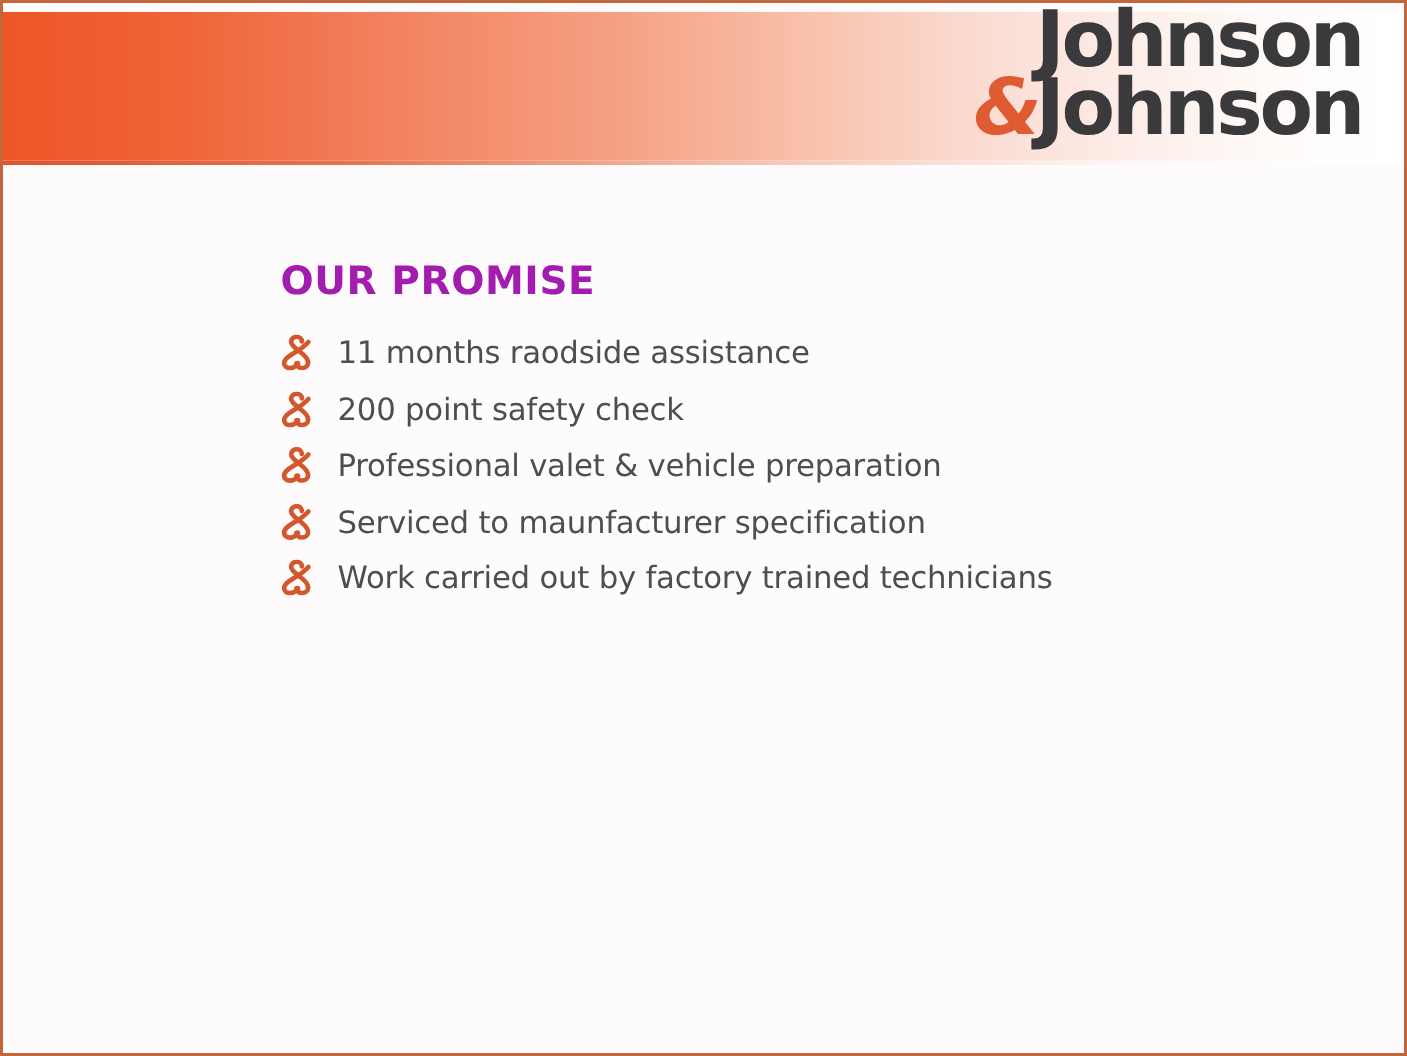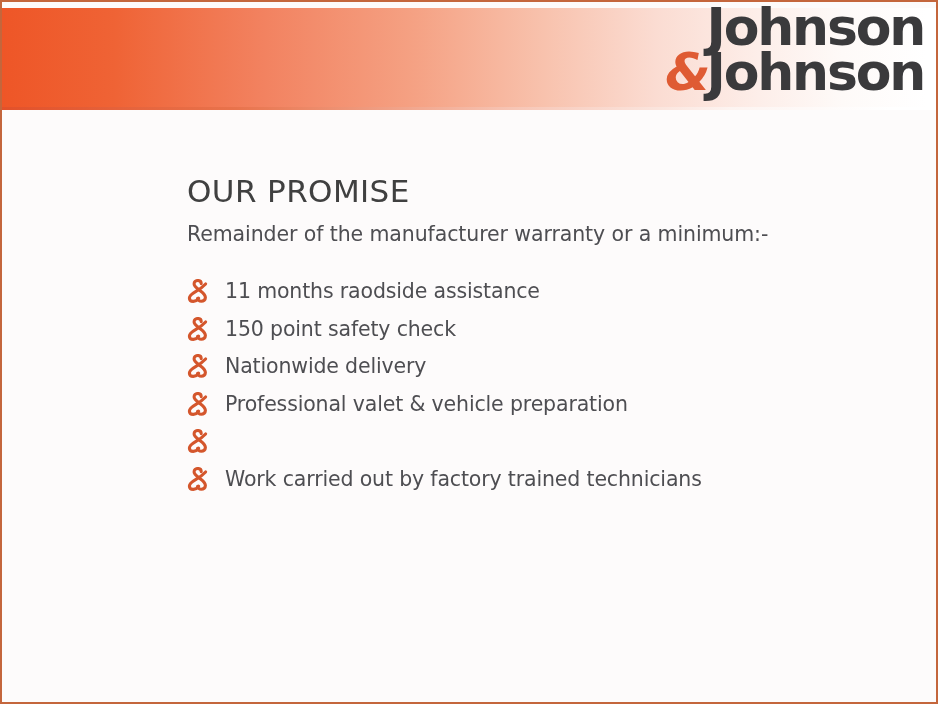--- a/index.html
+++ b/index.html
@@ -56,21 +56,21 @@
     left: 0;
     right: 0;
     top: 105px;
     height: 3px;
     background: linear-gradient(to right, #e2512a 0%, #e8734c 25%, #f7c6b6 55%, #fdf4f1 78%, #ffffff 95%);
   }
 
   
   .logo {
     position: absolute;
-    right: 12px;
+    right: 28px;
     top: 4px;
     text-align: right;
     line-height: 0.82;
     user-select: none;
   }
   .logo-line {
     font-family: "DejaVu Sans", sans-serif;
     font-weight: 700;
     font-size: 52px;
     letter-spacing: -2.2px;
@@ -89,24 +89,24 @@
     letter-spacing: -4px;
   }
 
   
   .content {
     position: relative;
     padding: 62px 0 0 185px;
   }
   .title {
     font-family: "DejaVu Sans", sans-serif;
-    font-size: 31px;
-    font-weight: 400;
+    font-size: 26px;
+    font-weight: 700;
     letter-spacing: 0.4px;
-    color: #404040;
+    color: #a21caf;
     margin: 0 0 14px 0;
     line-height: 1.1;
   }
   .subtitle {
     font-family: "DejaVu Sans", sans-serif;
     font-size: 20.5px;
     font-weight: 400;
     color: #4e4e52;
     margin: 0 0 26px 0;
     line-height: 1.2;
@@ -152,21 +152,20 @@
     <div class="header-bottom-rule"></div>
 
     <div class="logo">
       <span class="logo-line">Johnson</span>
       <span class="logo-line logo-line-2"><span class="logo-amp">&amp;</span><span>Johnson</span></span>
     </div>
   </div>
 
   <div class="content">
     <h1 class="title">OUR PROMISE</h1>
-    <p class="subtitle">Remainder of the manufacturer warranty or a minimum:-</p>
 
     <ul class="promise-list" id="promise-list">
 
         <li class="promise-item">
   <span class="bullet">
     <svg width="22" height="24" viewBox="0 0 22 24" aria-hidden="true">
       <g fill="none" stroke="#d4562c" stroke-width="3.1" stroke-linecap="round" stroke-linejoin="round">
         <path d="M14.2 4.6 C14.2 2.6 12.6 1.5 10.8 1.5 C8.6 1.5 7.1 3.0 7.1 4.9 C7.1 7.6 10.6 9.6 13.6 12.0 C16.4 14.2 18.4 16.3 18.4 18.6 C18.4 20.8 16.6 22.3 14.3 22.3 C12.2 22.3 10.6 21.0 10.6 19.2"></path>
         <path d="M18.6 5.0 C16.0 7.8 12.5 10.4 8.6 12.6 C4.8 14.8 2.4 16.8 2.4 19.0 C2.4 21.1 4.1 22.4 6.3 22.4 C8.6 22.4 10.4 21.0 11.7 19.2"></path>
       </g>
@@ -176,32 +175,21 @@
         </li>
         <li class="promise-item">
   <span class="bullet">
     <svg width="22" height="24" viewBox="0 0 22 24" aria-hidden="true">
       <g fill="none" stroke="#d4562c" stroke-width="3.1" stroke-linecap="round" stroke-linejoin="round">
         <path d="M14.2 4.6 C14.2 2.6 12.6 1.5 10.8 1.5 C8.6 1.5 7.1 3.0 7.1 4.9 C7.1 7.6 10.6 9.6 13.6 12.0 C16.4 14.2 18.4 16.3 18.4 18.6 C18.4 20.8 16.6 22.3 14.3 22.3 C12.2 22.3 10.6 21.0 10.6 19.2"></path>
         <path d="M18.6 5.0 C16.0 7.8 12.5 10.4 8.6 12.6 C4.8 14.8 2.4 16.8 2.4 19.0 C2.4 21.1 4.1 22.4 6.3 22.4 C8.6 22.4 10.4 21.0 11.7 19.2"></path>
       </g>
     </svg>
   </span>
-<span class="promise-text">150 point safety check</span>
-        </li>
-        <li class="promise-item">
-  <span class="bullet">
-    <svg width="22" height="24" viewBox="0 0 22 24" aria-hidden="true">
-      <g fill="none" stroke="#d4562c" stroke-width="3.1" stroke-linecap="round" stroke-linejoin="round">
-        <path d="M14.2 4.6 C14.2 2.6 12.6 1.5 10.8 1.5 C8.6 1.5 7.1 3.0 7.1 4.9 C7.1 7.6 10.6 9.6 13.6 12.0 C16.4 14.2 18.4 16.3 18.4 18.6 C18.4 20.8 16.6 22.3 14.3 22.3 C12.2 22.3 10.6 21.0 10.6 19.2"></path>
-        <path d="M18.6 5.0 C16.0 7.8 12.5 10.4 8.6 12.6 C4.8 14.8 2.4 16.8 2.4 19.0 C2.4 21.1 4.1 22.4 6.3 22.4 C8.6 22.4 10.4 21.0 11.7 19.2"></path>
-      </g>
-    </svg>
-  </span>
-<span class="promise-text">Nationwide delivery</span>
+<span class="promise-text">200 point safety check</span>
         </li>
         <li class="promise-item">
   <span class="bullet">
     <svg width="22" height="24" viewBox="0 0 22 24" aria-hidden="true">
       <g fill="none" stroke="#d4562c" stroke-width="3.1" stroke-linecap="round" stroke-linejoin="round">
         <path d="M14.2 4.6 C14.2 2.6 12.6 1.5 10.8 1.5 C8.6 1.5 7.1 3.0 7.1 4.9 C7.1 7.6 10.6 9.6 13.6 12.0 C16.4 14.2 18.4 16.3 18.4 18.6 C18.4 20.8 16.6 22.3 14.3 22.3 C12.2 22.3 10.6 21.0 10.6 19.2"></path>
         <path d="M18.6 5.0 C16.0 7.8 12.5 10.4 8.6 12.6 C4.8 14.8 2.4 16.8 2.4 19.0 C2.4 21.1 4.1 22.4 6.3 22.4 C8.6 22.4 10.4 21.0 11.7 19.2"></path>
       </g>
     </svg>
   </span>
@@ -209,20 +197,21 @@
         </li>
         <li class="promise-item">
   <span class="bullet">
     <svg width="22" height="24" viewBox="0 0 22 24" aria-hidden="true">
       <g fill="none" stroke="#d4562c" stroke-width="3.1" stroke-linecap="round" stroke-linejoin="round">
         <path d="M14.2 4.6 C14.2 2.6 12.6 1.5 10.8 1.5 C8.6 1.5 7.1 3.0 7.1 4.9 C7.1 7.6 10.6 9.6 13.6 12.0 C16.4 14.2 18.4 16.3 18.4 18.6 C18.4 20.8 16.6 22.3 14.3 22.3 C12.2 22.3 10.6 21.0 10.6 19.2"></path>
         <path d="M18.6 5.0 C16.0 7.8 12.5 10.4 8.6 12.6 C4.8 14.8 2.4 16.8 2.4 19.0 C2.4 21.1 4.1 22.4 6.3 22.4 C8.6 22.4 10.4 21.0 11.7 19.2"></path>
       </g>
     </svg>
   </span>
+<span class="promise-text">Serviced to maunfacturer specification</span>
         </li>
         <li class="promise-item">
   <span class="bullet">
     <svg width="22" height="24" viewBox="0 0 22 24" aria-hidden="true">
       <g fill="none" stroke="#d4562c" stroke-width="3.1" stroke-linecap="round" stroke-linejoin="round">
         <path d="M14.2 4.6 C14.2 2.6 12.6 1.5 10.8 1.5 C8.6 1.5 7.1 3.0 7.1 4.9 C7.1 7.6 10.6 9.6 13.6 12.0 C16.4 14.2 18.4 16.3 18.4 18.6 C18.4 20.8 16.6 22.3 14.3 22.3 C12.2 22.3 10.6 21.0 10.6 19.2"></path>
         <path d="M18.6 5.0 C16.0 7.8 12.5 10.4 8.6 12.6 C4.8 14.8 2.4 16.8 2.4 19.0 C2.4 21.1 4.1 22.4 6.3 22.4 C8.6 22.4 10.4 21.0 11.7 19.2"></path>
       </g>
     </svg>
   </span>

